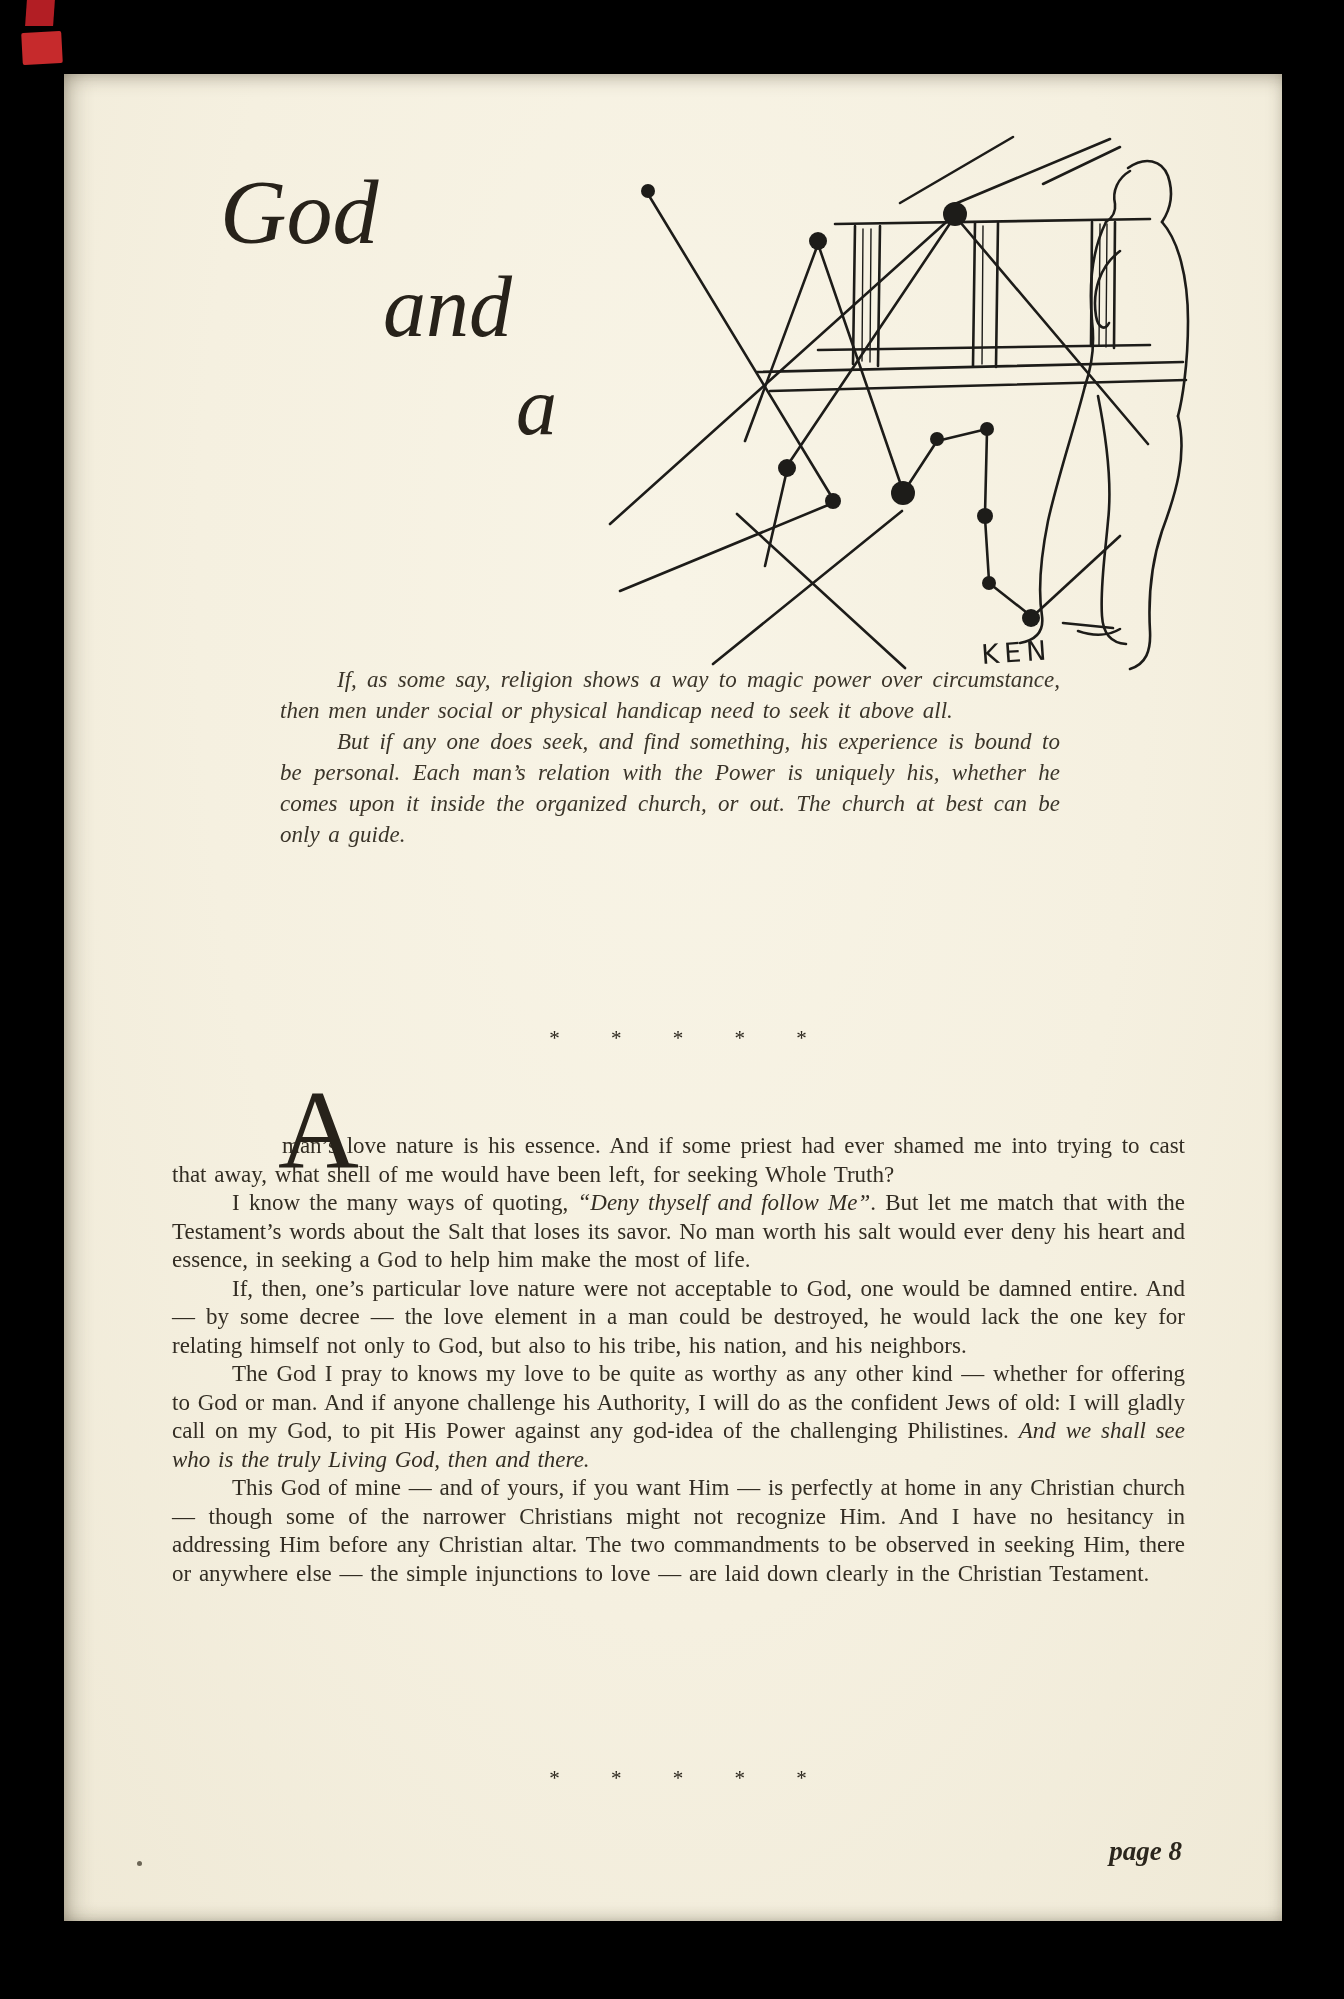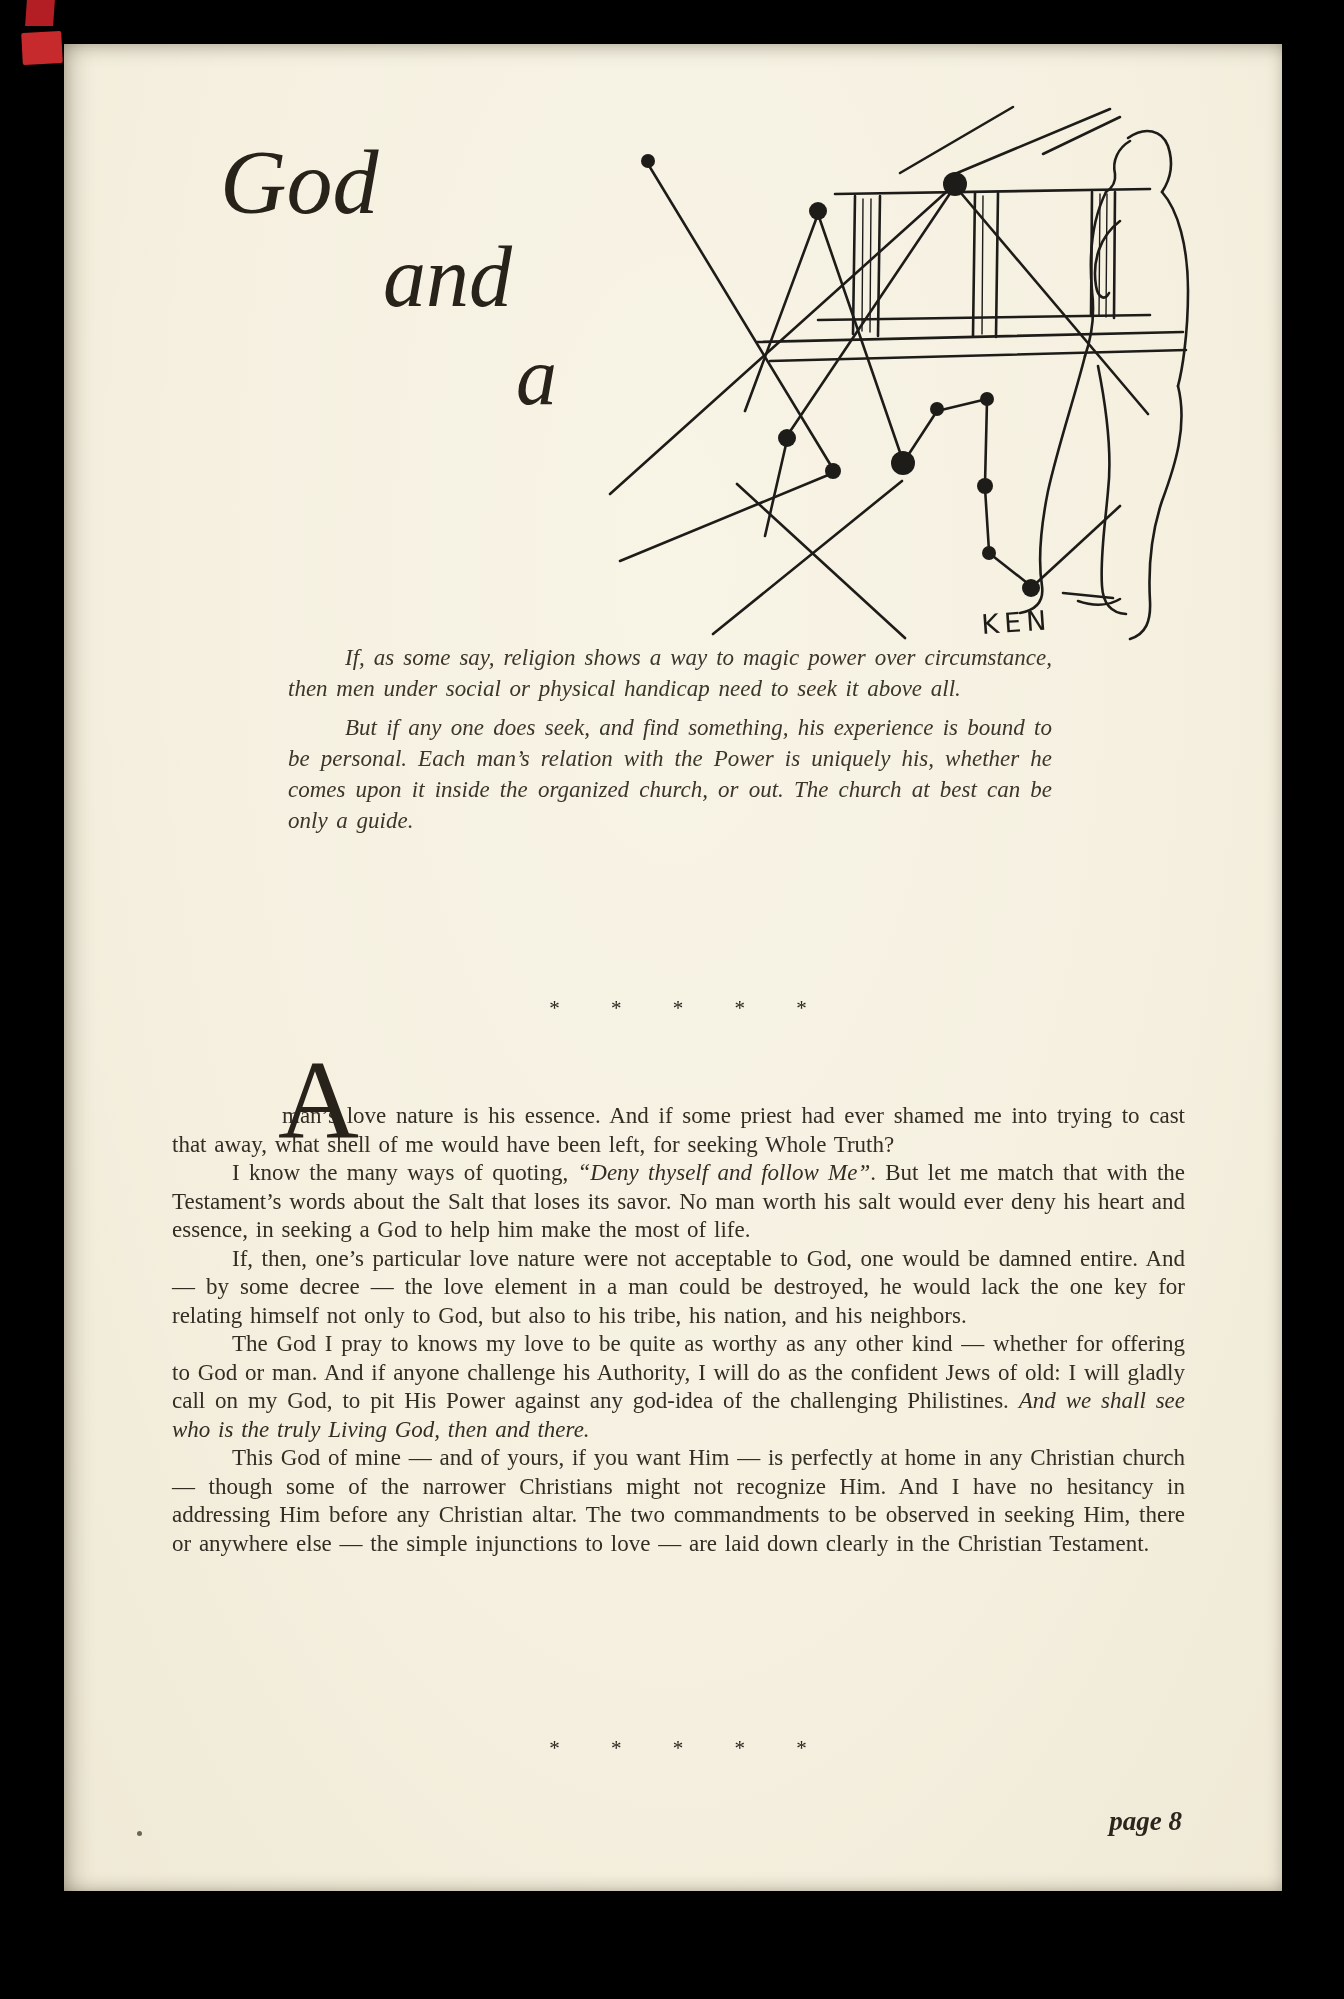--- a/index.html
+++ b/index.html
@@ -1,19 +1,19 @@
 <!DOCTYPE html>
 <html><head>
 <meta charset="utf-8">
 <style>
   html,body{margin:0;padding:0;background:#000;}
   #stage{position:relative;width:1344px;height:1999px;background:#000;overflow:hidden;
          font-family:"Liberation Serif","DejaVu Serif",serif;}
   
-  #paper{position:absolute;left:64px;top:44px;width:1218px;height:1847px;
+  #paper{position:absolute;left:64px;top:74px;width:1218px;height:1847px;
          background:radial-gradient(ellipse at 50% 28%, #f8f4e6 0%, #f5f0e0 55%, #efe9d6 100%);
          box-shadow:inset 16px 0 26px -14px rgba(60,50,30,.45),
                     inset 0 14px 20px -12px rgba(60,50,30,.30),
                     inset -10px 0 18px -12px rgba(60,50,30,.25),
                     inset 0 -12px 18px -12px rgba(60,50,30,.25);}
   
   .redmark{position:absolute;}
   #redmark1{left:26px;top:0;width:28px;height:26px;transform:skewX(-4deg);}
   #redmark2{left:22px;top:32px;width:40px;height:32px;border-radius:2px;transform:rotate(-3deg);}
   .speck{position:absolute;left:73px;top:1787px;width:5px;height:5px;border-radius:50%;background:#4a4336;opacity:.8;}
@@ -24,21 +24,21 @@
   #t-and{left:288px;top:190px;font-size:86px;margin-left:31px;}
   #t-a{left:452px;top:292px;font-size:82px;}
   #t-homo{left:130px;top:496px;font-size:100px;letter-spacing:4px;}
 
   
   #illo{position:absolute;left:536px;top:42px;width:600px;height:560px;}
 
   
   #intro{position:absolute;left:216px;top:590px;width:780px;color:#3b352a;
          font-style:italic;font-size:23px;line-height:31px;text-align:justify;word-spacing:3px;}
-  #intro p{margin:8px;text-indent:57px;}
+  #intro p{margin:0;text-indent:57px;}
 
   
   .sep{position:absolute;left:108px;width:1013px;text-align:center;color:#2b261d;
        font-size:21px;word-spacing:44px;letter-spacing:1px;}
   #sep1{top:952px;}
   #sep2{top:1692px;}
 
   
   #article{position:absolute;left:108px;top:1058px;width:1013px;color:#332d23;
            font-size:23px;line-height:28.5px;text-align:justify;word-spacing:2px;}

